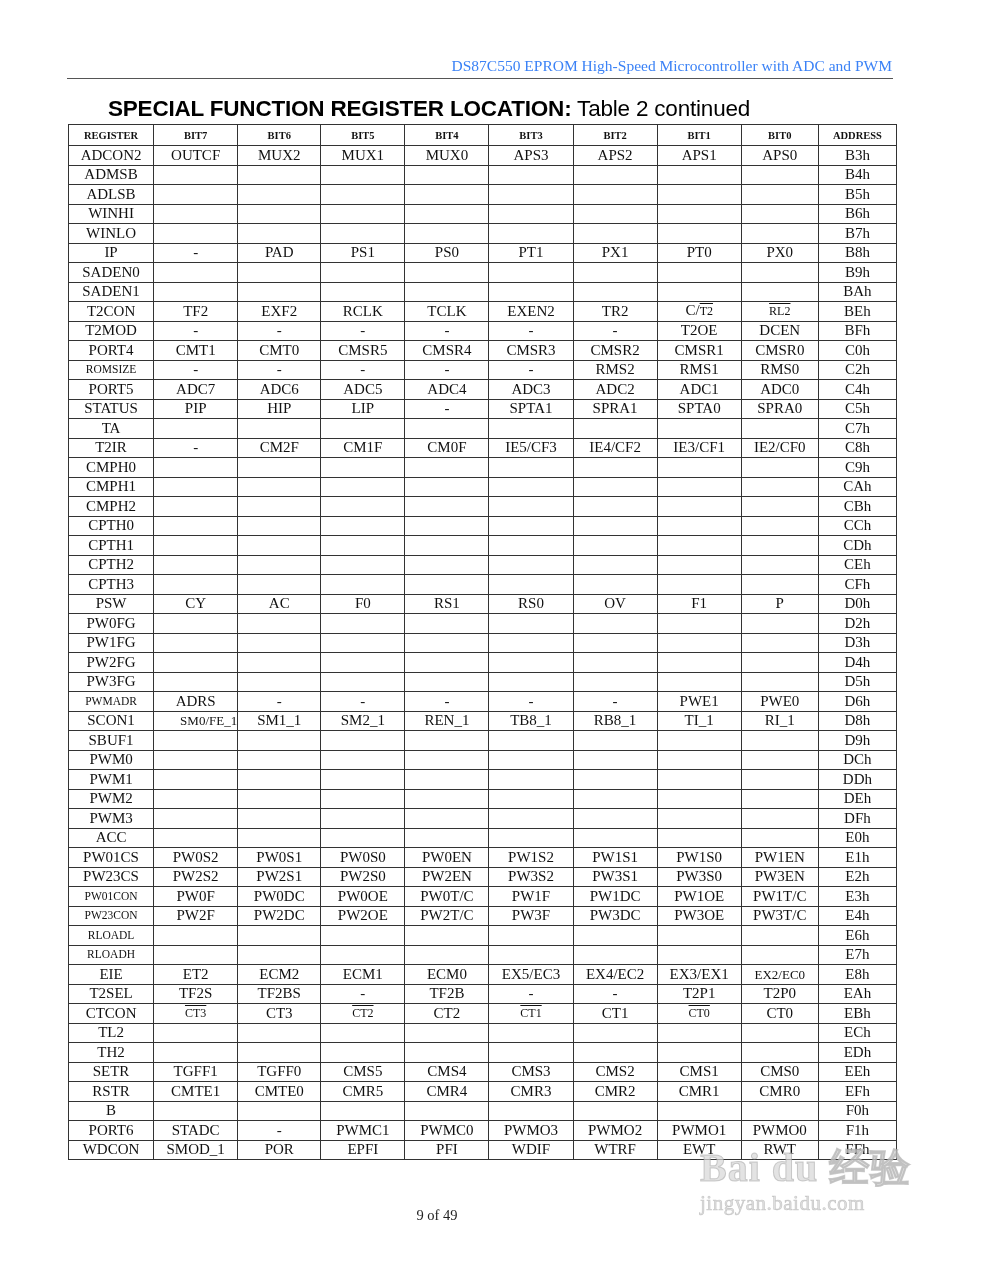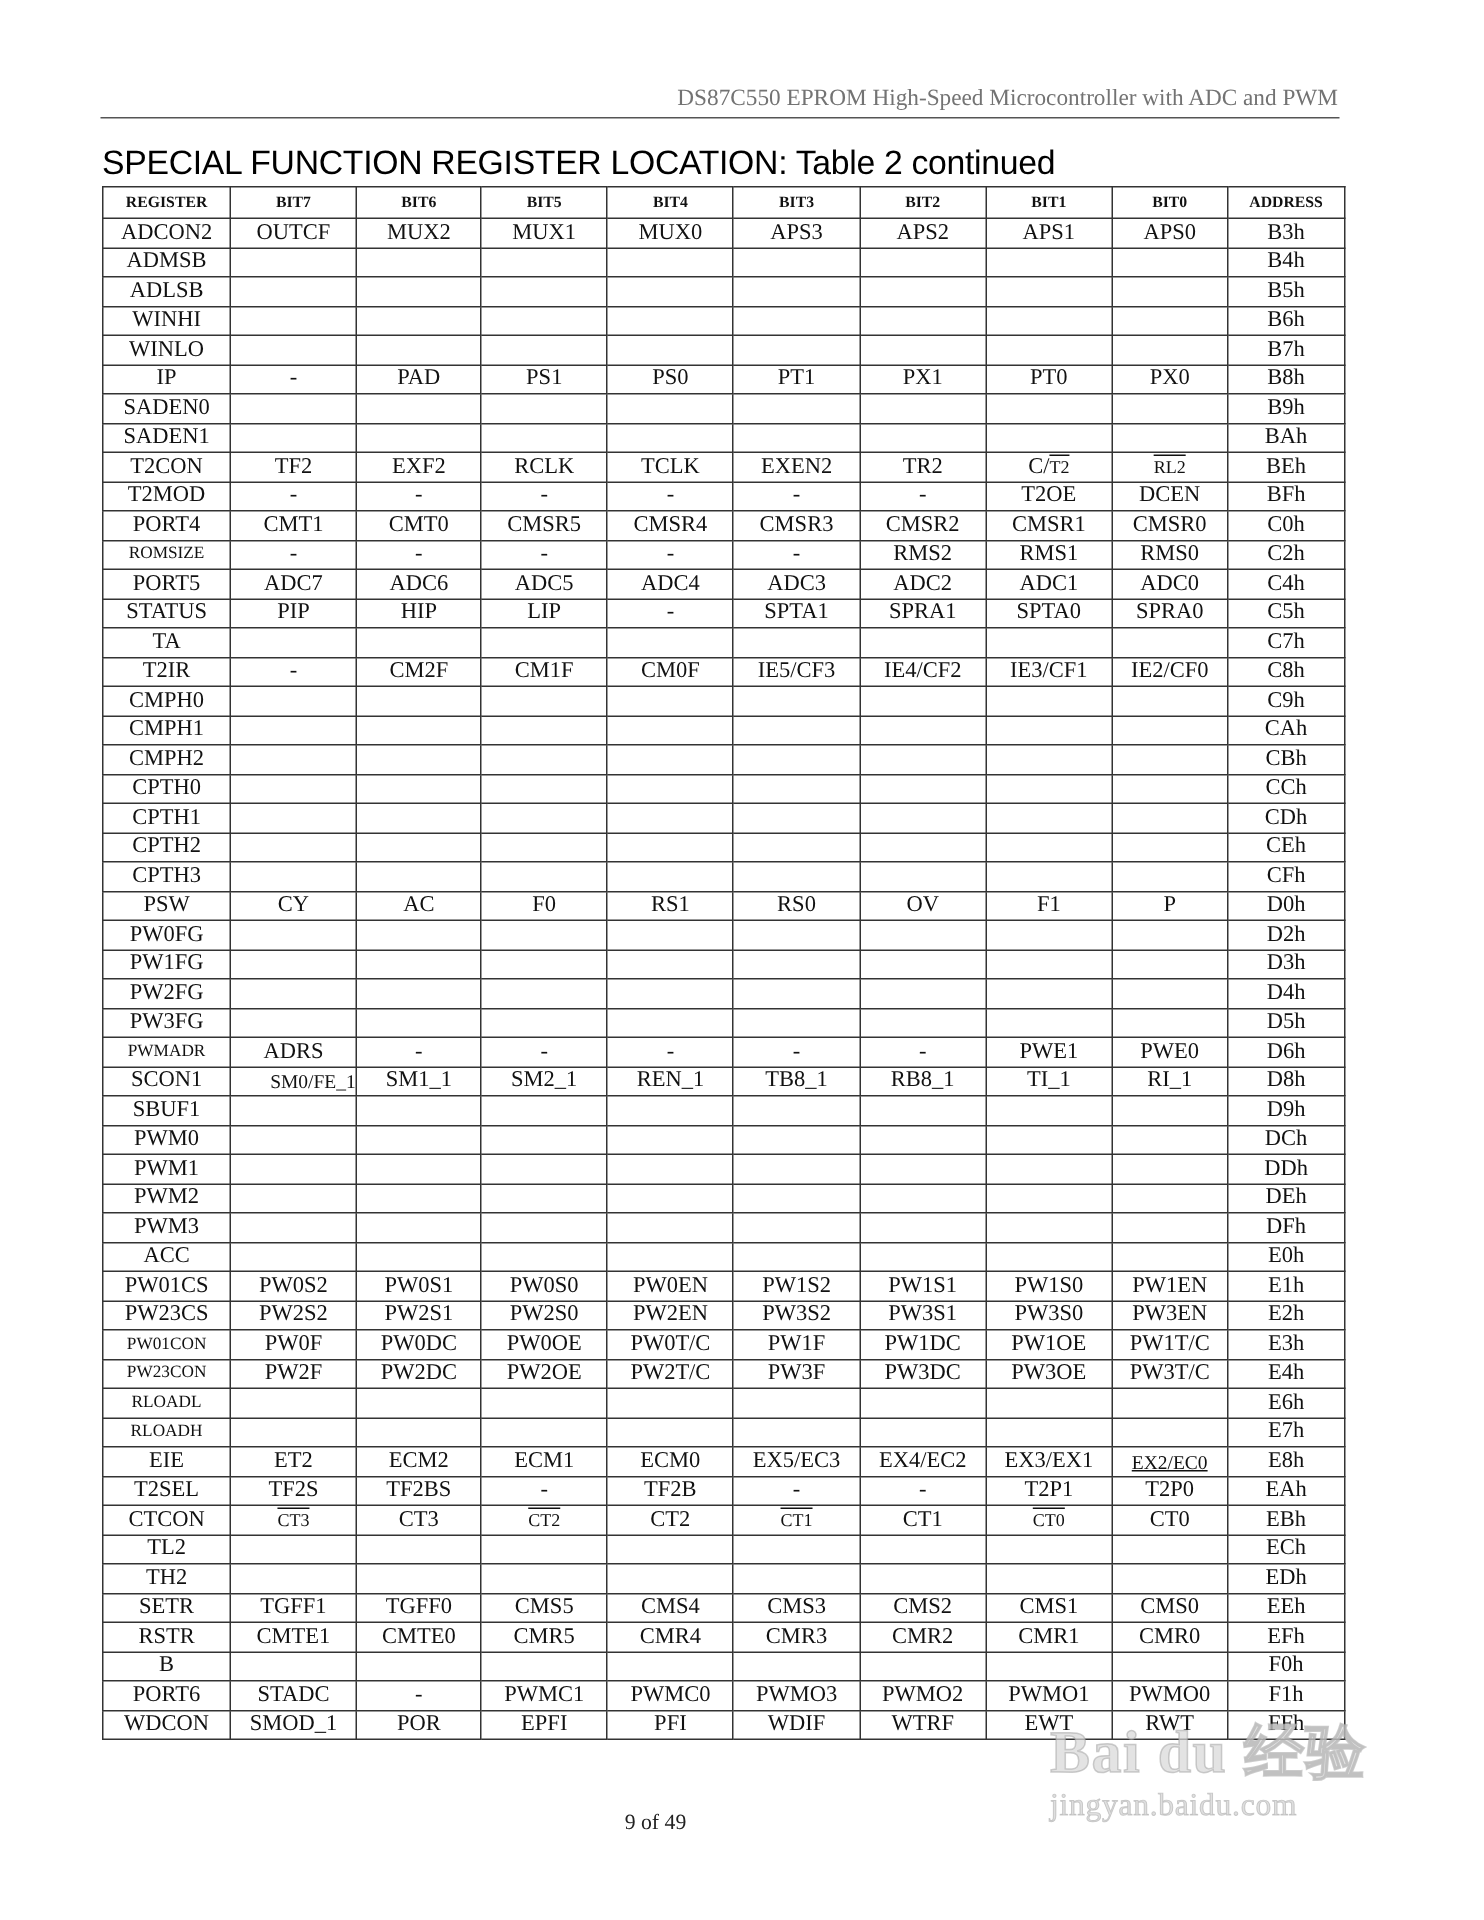--- a/index.html
+++ b/index.html
@@ -1,20 +1,20 @@
 <!DOCTYPE html>
 <html><head>
 <meta charset="utf-8">
 <style>
   html, body { margin:0; padding:0; background:#ffffff; }
   body { width:989px; height:1280px; position:relative; overflow:hidden; font-family:"Liberation Serif", serif; color:#111; }
-  .running-header { position:absolute; top:57px; right:97px; font-size:15.5px; font-family:"Liberation Serif", serif; color:#737373; }
+  .running-header { position:absolute; top:57px; right:97px; font-size:15.5px; font-family:"Liberation Serif", serif; color:#3b82f6; }
   .rule { position:absolute; top:78px; left:67px; width:826px; height:0; border-top:1.5px solid #555; }
   .title { position:absolute; top:96px; left:68px; font-family:"Liberation Sans", sans-serif; font-size:22.5px; color:#000; white-space:nowrap; letter-spacing:-0.2px; }
-  .title .bold { font-weight:normal; }
+  .title .bold { font-weight:bold;margin-left:40px; }
   table.sfr { position:absolute; top:124px; left:68px; border-collapse:collapse; table-layout:fixed; width:829px;padding-left:48px; }
   table.sfr td, table.sfr th { border:1px solid #333; text-align:center; padding:0; overflow:hidden; white-space:nowrap; }
   table.sfr th { height:20px; font-size:10.5px; font-weight:bold; font-family:"Liberation Serif", serif; }
   table.sfr td { height:18.5px; font-size:15px; line-height:17px; }
   td.small { font-size:11.5px !important; }
   .ovl { text-decoration:overline; font-size:12px; }
   .footer { position:absolute; top:1207px; left:0; width:874px; text-align:center; font-size:14.5px; color:#222; }
   .watermark { position:absolute; left:700px; top:1140px; width:260px; height:100px; color:rgba(200,200,200,0.75); font-family:Liberation Serif, serif; pointer-events:none; }
   .watermark .wm-big { font-size:40px; font-weight:bold; letter-spacing:1px; color:rgba(215,215,215,0.7); -webkit-text-stroke:1px rgba(160,160,160,0.5); }
   .watermark .wm-small { font-size:21px; margin-top:-4px; letter-spacing:0.5px; color:rgba(215,215,215,0.8); -webkit-text-stroke:0.6px rgba(160,160,160,0.5); }
@@ -560,21 +560,21 @@
       </tr>
       <tr>
         <td>EIE</td>
         <td>ET2</td>
         <td>ECM2</td>
         <td>ECM1</td>
         <td>ECM0</td>
         <td>EX5/EC3</td>
         <td>EX4/EC2</td>
         <td>EX3/EX1</td>
-        <td style="font-size: 13px; text-decoration: underline;">EX2/EC0</td>
+        <td style="font-size: 13px;">EX2/EC0</td>
         <td>E8h</td>
       </tr>
       <tr>
         <td>T2SEL</td>
         <td>TF2S</td>
         <td>TF2BS</td>
         <td>-</td>
         <td>TF2B</td>
         <td>-</td>
         <td>-</td>

